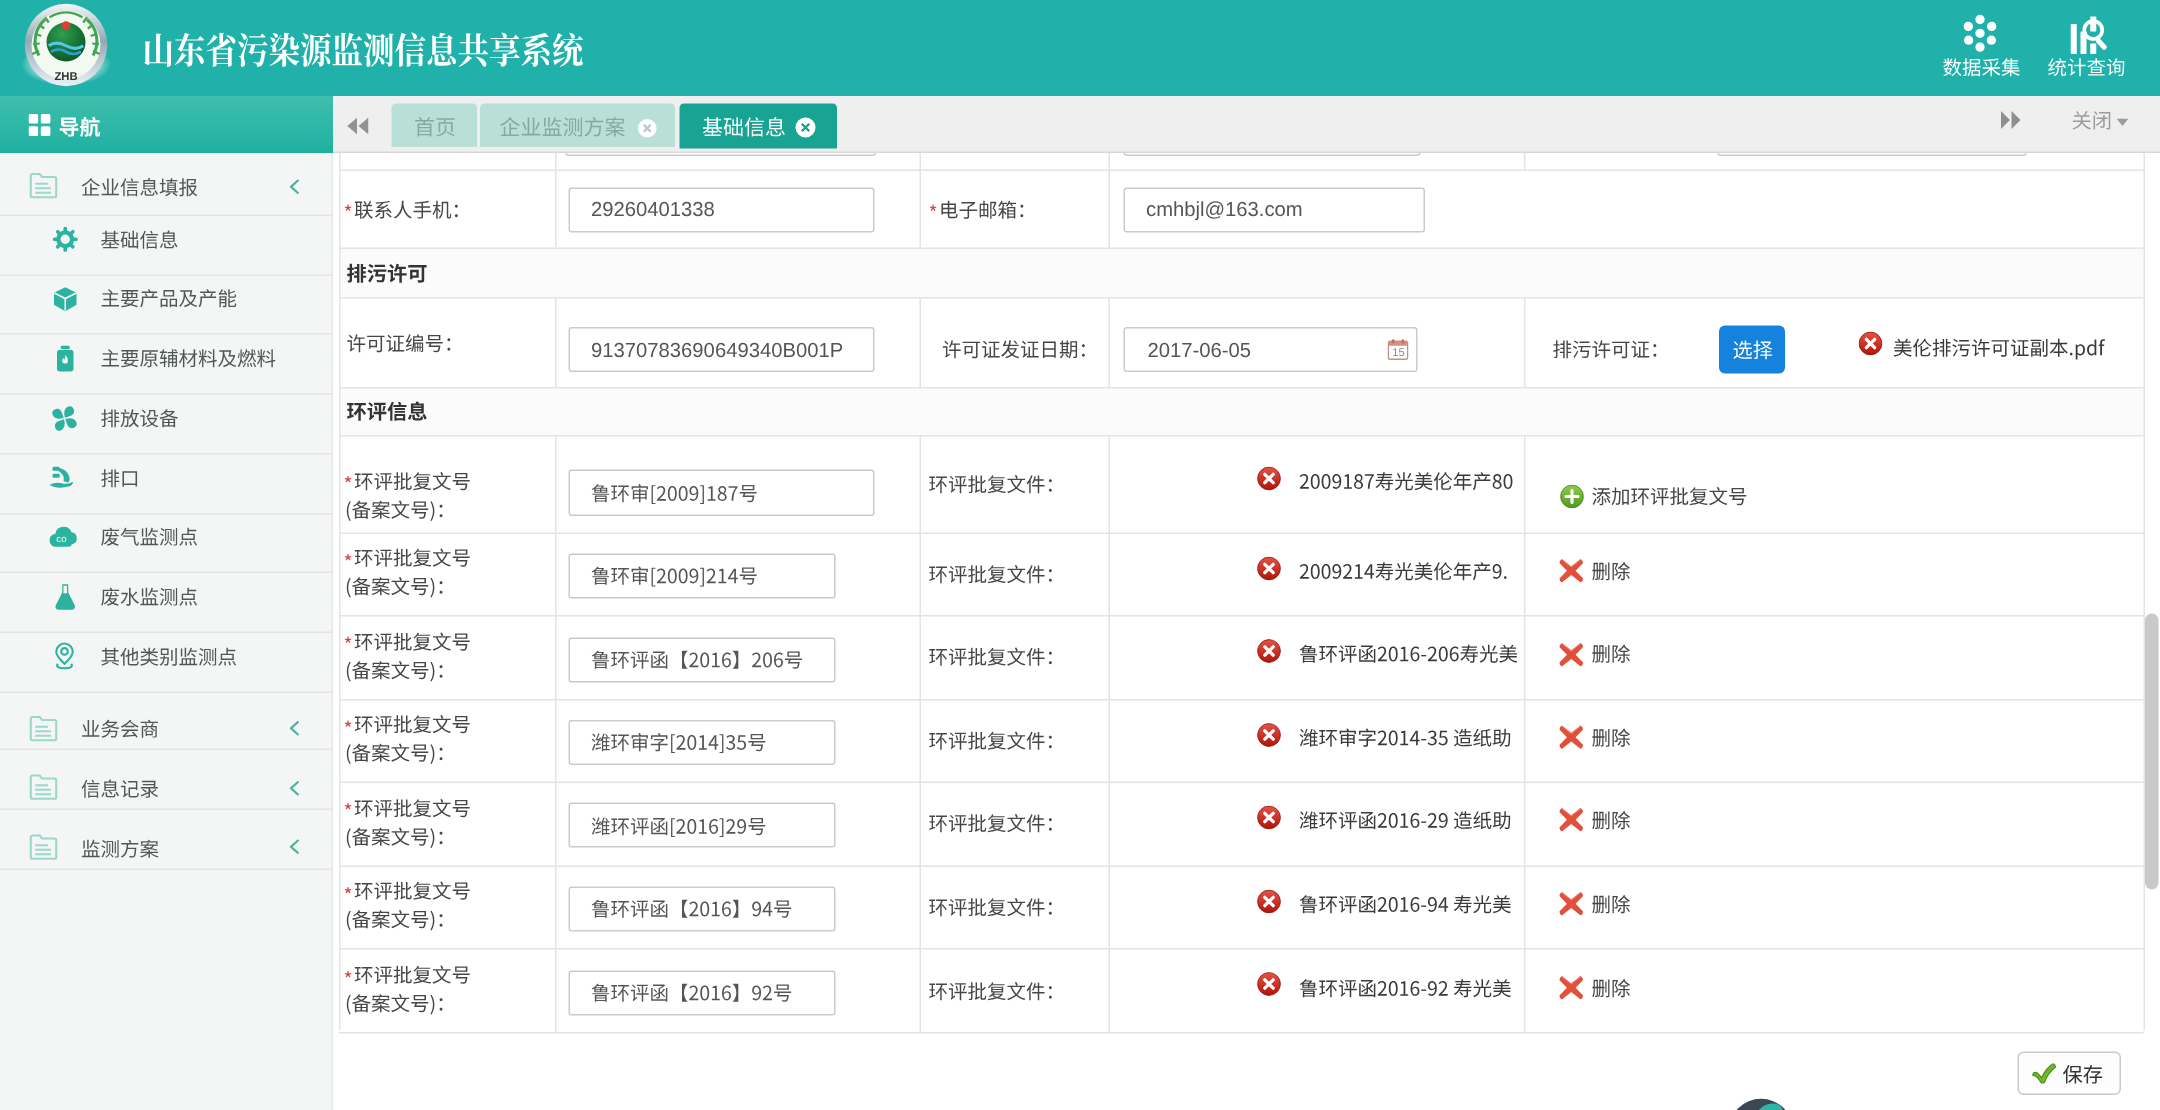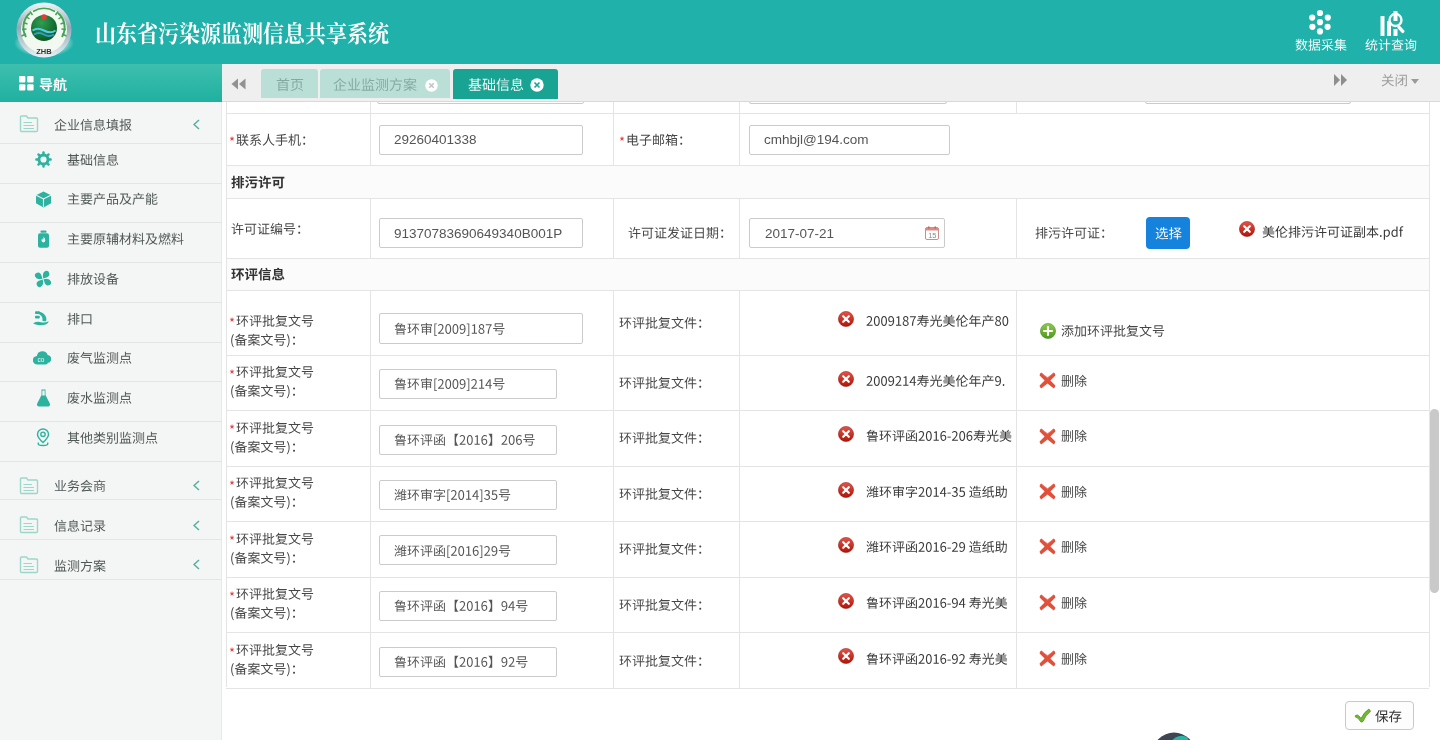--- a/index.html
+++ b/index.html
@@ -478,21 +478,21 @@
 <svg style="position:absolute;left:625.5px;top:129.8px;overflow:visible" width="65" height="19.5">
     <g fill="#464646" transform="translate(0,14.75) scale(0.013,-0.013)">
       <use href="#g76"></use>
       <use href="#g77" x="1000"></use>
       <use href="#g78" x="2000"></use>
       <use href="#g79" x="3000"></use>
       <use href="#g75" x="4000"></use>
     </g>
   </svg>
 <div class="inp" style="left:749px;top:124.5px;width:201px;height:30px"></div>
-<div class="it" style="left:764px;top:132px">cmhbjl@194.com</div>
+<div class="it" style="left:764px;top:132px">cmhbjl@163.com</div>
 <svg style="position:absolute;left:231px;top:171.9px;overflow:visible" width="54" height="20.2">
     <g fill="#333333" transform="translate(0,15.32) scale(0.0135,-0.0135)">
       <use href="#g80"></use>
       <use href="#g81" x="1000"></use>
       <use href="#g82" x="2000"></use>
       <use href="#g83" x="3000"></use>
     </g>
   </svg>
 <svg style="position:absolute;left:231px;top:218.8px;overflow:visible" width="78" height="19.5">
     <g fill="#464646" transform="translate(0,14.75) scale(0.013,-0.013)">
@@ -512,21 +512,21 @@
       <use href="#g85" x="1000"></use>
       <use href="#g86" x="2000"></use>
       <use href="#g89" x="3000"></use>
       <use href="#g86" x="4000"></use>
       <use href="#g90" x="5000"></use>
       <use href="#g91" x="6000"></use>
       <use href="#g75" x="7000"></use>
     </g>
   </svg>
 <div class="inp" style="left:749px;top:218px;width:196px;height:30px"></div>
-<div class="it" style="left:765px;top:225.5px">2017-07-21</div>
+<div class="it" style="left:765px;top:225.5px">2017-06-05</div>
 <svg class="abs" style="left:925px;top:226px" width="14" height="14" viewBox="0 0 14 14">
 <rect x="0.5" y="1.5" width="13" height="12" rx="1.5" fill="#fff" stroke="#c98e86" stroke-width="1"></rect>
 <path d="M0.5,3 a1.5,1.5 0 0 1 1.5,-1.5 L12,1.5 a1.5,1.5 0 0 1 1.5,1.5 L13.5,4.5 L0.5,4.5 Z" fill="#d98d82"></path>
 <rect x="3" y="0.2" width="1.6" height="2.6" rx="0.8" fill="#b96e64"></rect>
     <rect x="9.4" y="0.2" width="1.6" height="2.6" rx="0.8" fill="#b96e64"></rect>
 <text x="3.2" y="11.5" font-family="Liberation Sans" font-size="7.5" fill="#8a8a8a">15</text>
 </svg>
 <svg style="position:absolute;left:1035px;top:223.2px;overflow:visible" width="78" height="19.5">
     <g fill="#464646" transform="translate(0,14.75) scale(0.013,-0.013)">
       <use href="#g51"></use>

